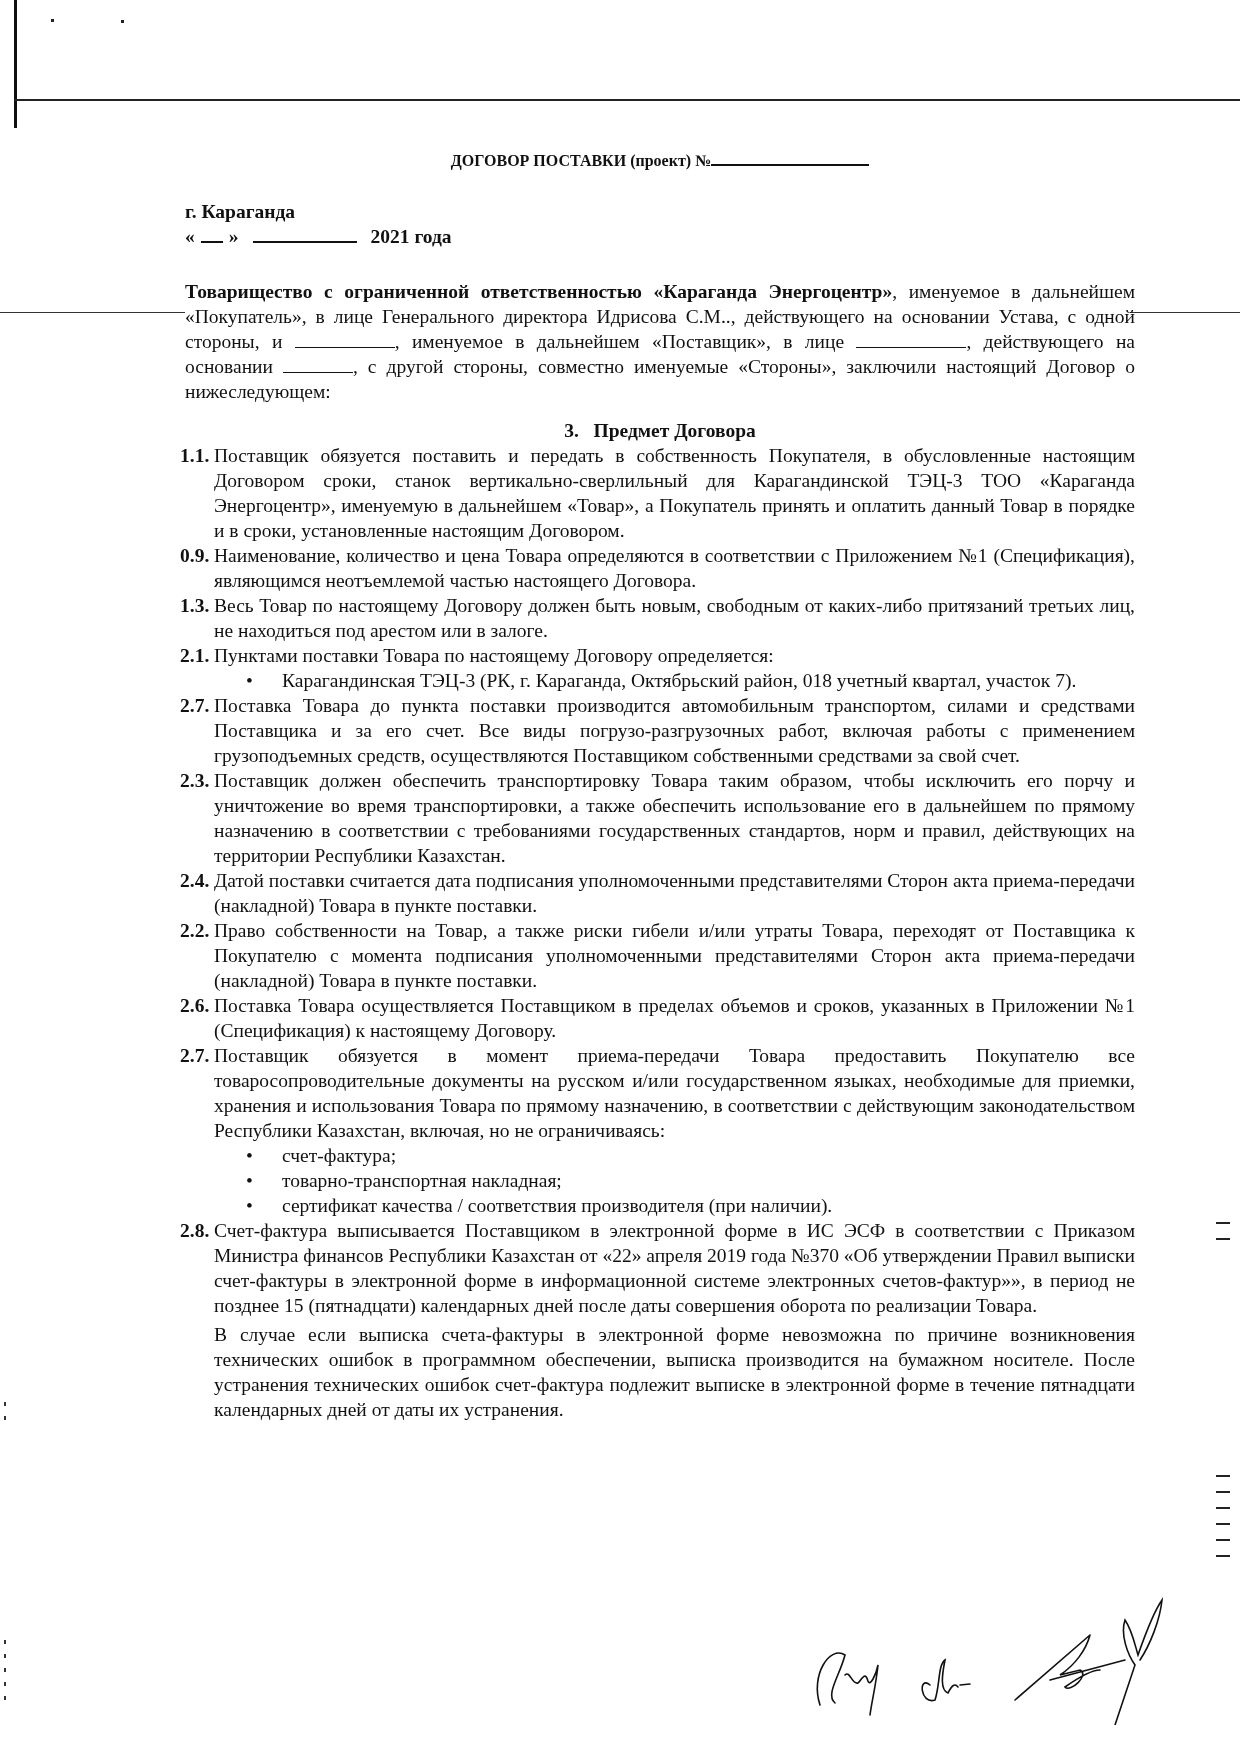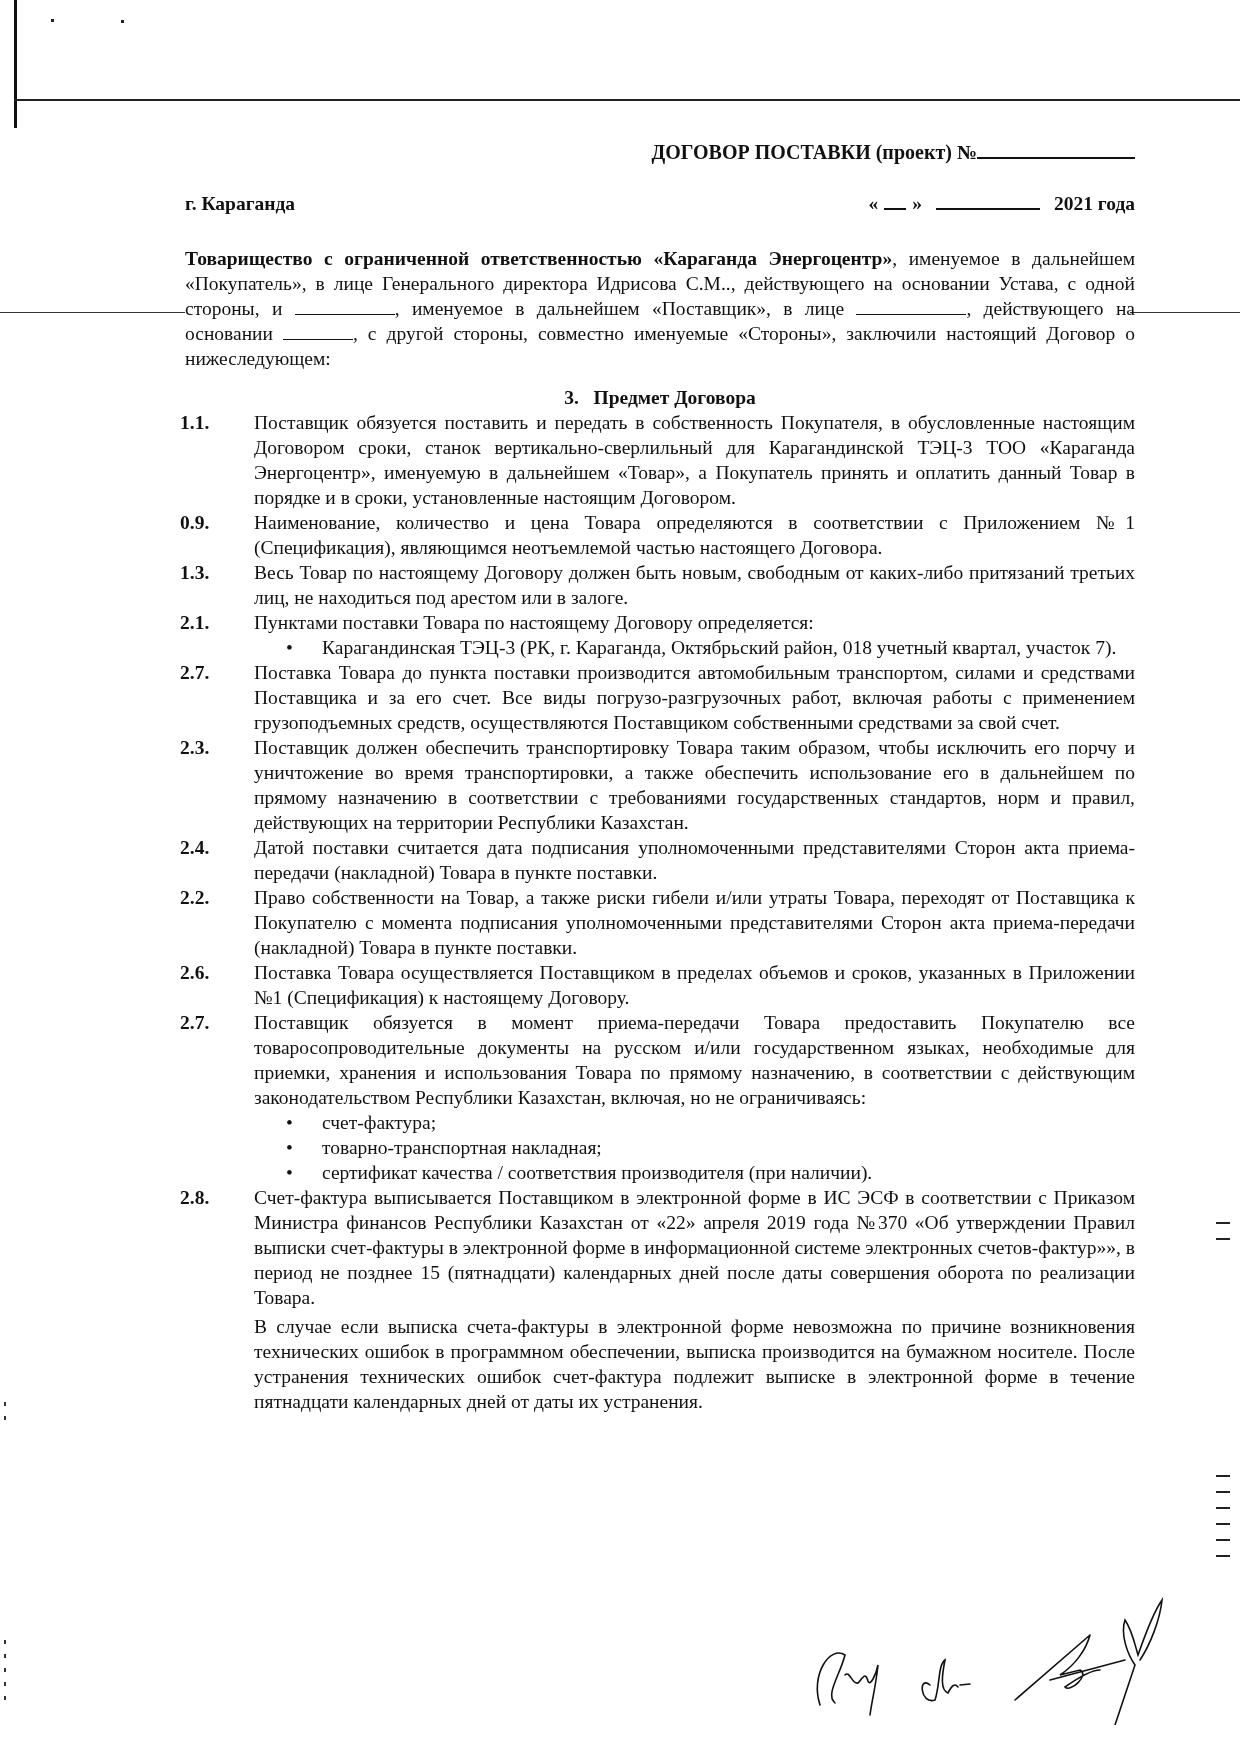--- a/index.html
+++ b/index.html
@@ -12,31 +12,31 @@
     .scan-hline { position: absolute; left: 14px; top: 99px; width: 1226px; height: 2px; background: #222; }
     .scan-dot { position: absolute; width: 3px; height: 3px; background: #222; }
     .stray-line { position: absolute; height: 1px; background: #333; }
     .edge-marks { position: absolute; right: 8px; width: 16px; }
     .edge-marks span { display: block; height: 2px; background: #222; margin-bottom: 14px; width: 14px; }
     .left-marks { position: absolute; left: 4px; width: 4px; }
     .left-marks span { display: block; width: 2px; height: 4px; background: #333; margin-bottom: 10px; }
 
     
     .content { position: absolute; left: 185px; top: 130px; width: 950px; font-size: 19.5px; line-height: 25px; }
-    .title { text-align: right; font-weight: bold; font-size: 20px; margin-top: 9px; margin-bottom: 26px; }
+    .title { text-align: center; font-weight: bold; font-size: 16px; margin-top: 16px; margin-bottom: 26px; }
     .title .blank { display: inline-block; width: 158px; border-bottom: 2px solid #111; height: 18px; vertical-align: baseline; }
-    .place-row { display: flex; justify-content: space-between; font-weight: bold; margin-bottom: 30px; }
+    .place-row { display: flex; justify-content: space-between; font-weight: bold; margin-bottom: 30px; flex-direction: column; }
     .date { display: flex; align-items: baseline; gap: 6px; }
     .date .blank-sm { display: inline-block; width: 22px; border-bottom: 2px solid #111; }
     .date .blank-lg { display: inline-block; width: 104px; border-bottom: 2px solid #111; margin: 0 8px; }
     p { margin: 0; text-align: justify; }
     .preamble b { font-weight: bold; }
     .blank-u { display: inline-block; border-bottom: 1px solid #111; height: 16px; vertical-align: baseline; }
     .section-title { text-align: center; font-weight: bold; margin-top: 14px; margin-bottom: 0; }
-    .clause { display: flex; align-items: flex-start; gap: 40px; }
+    .clause { display: flex; align-items: flex-start; }
     .clause .num { font-weight: bold; width: 34px; flex-shrink: 0; margin-left: -5px; }
     .clause .txt { flex: 1; text-align: justify; }
     ul.bullets { list-style: none; padding: 0; margin: 0 0 0 32px; }
     ul.bullets li { display: flex; }
     ul.bullets li .dot { width: 36px; flex-shrink: 0; }
     ul.bullets li .btxt { flex: 1; text-align: justify; }
     .indent-para { margin-left: 34px; margin-top: 4px; text-align: justify; }
 
     
     .signatures { position: absolute; left: 790px; top: 1575px; width: 420px; height: 150px; }

